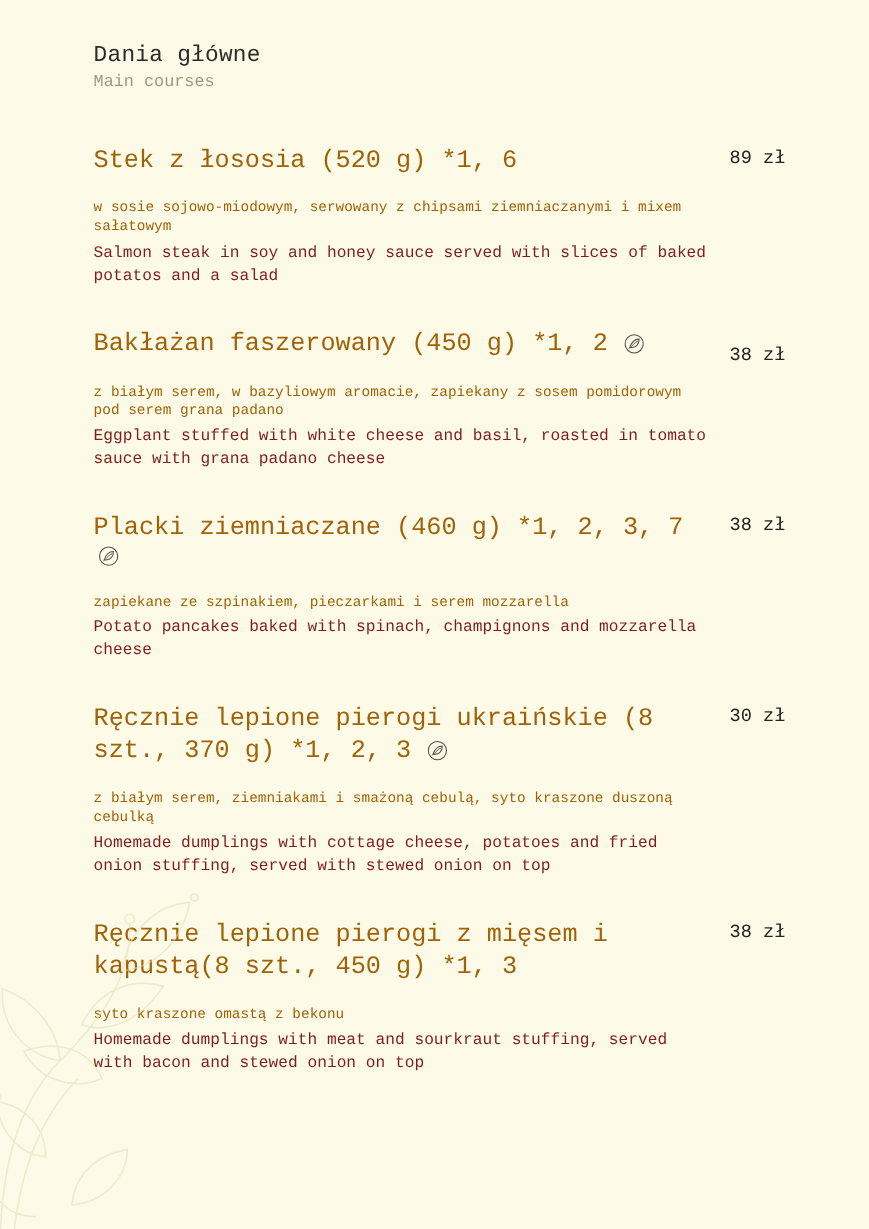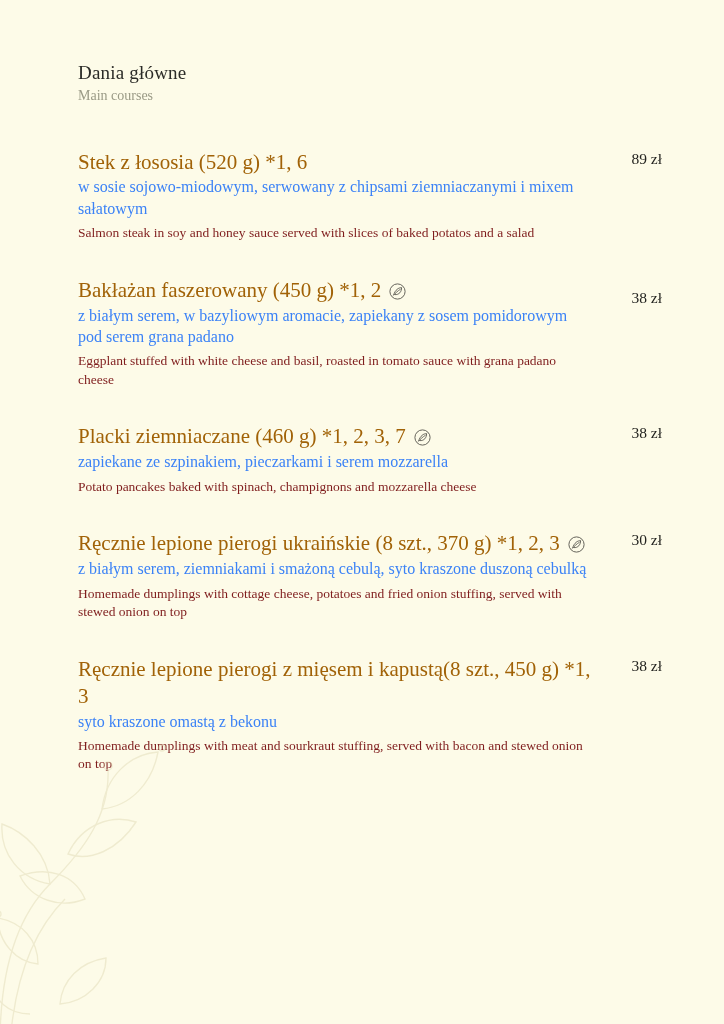--- a/index.html
+++ b/index.html
@@ -14,22 +14,23 @@
     color: #2b2b27;
     overflow: hidden;
     position: relative;
   }
 
   .page {
     position: relative;
     width: 724px;
     height: 1024px;
     box-sizing: border-box;
-    padding: 62px 62px 0 78px;
+    padding: 35px 62px 0 78px;
     z-index: 2;
+    font-family: Liberation Mono, monospace;
   }
 
   
   .flourish {
     position: absolute;
     left: -10px;
     bottom: -20px;
     width: 230px;
     height: 330px;
     z-index: 1;
@@ -80,40 +81,39 @@
     display: inline;
   }
 
   .veg-icon {
     display: inline-block;
     vertical-align: -3px;
     margin-left: 4px;
   }
 
   .item-desc-pl {
-    font-size: 16px;
-    color: #3b82f6;
+    font-size: 12px;
+    color: #a16207;
     line-height: 1.33;
-    margin-top: 1px;
+    margin-top: 18px;
   }
 
   .item-desc-en {
     font-size: 13.5px;
     color: #7f1d1d;
     line-height: 1.38;
     margin-top: 5px;
   }
 
   .item-price {
     flex: 0 0 auto;
     font-size: 15.5px;
     color: #23231f;
     white-space: nowrap;
     padding-top: 1px;
-    text-align: right;
     min-width: 54px;
   }
 
   .price-offset-1 { padding-top: 12px; }
 </style>
 </head>
 <body>
 
 <div class="page">
 

